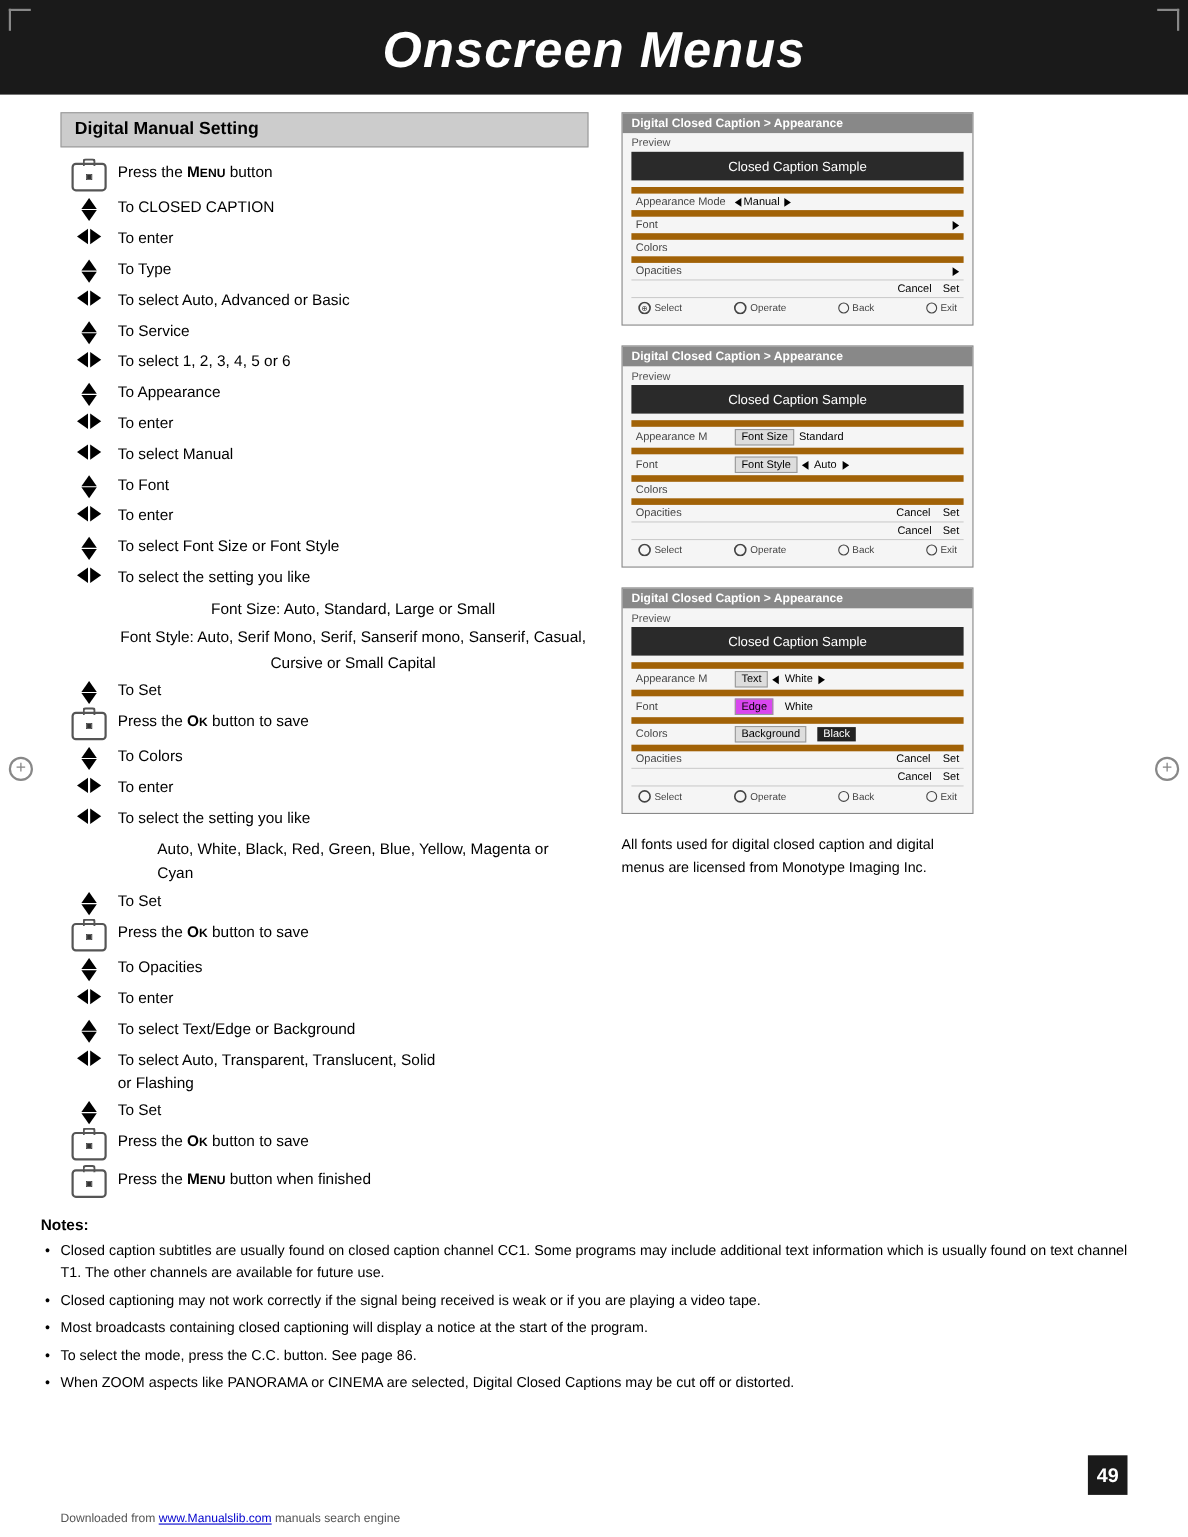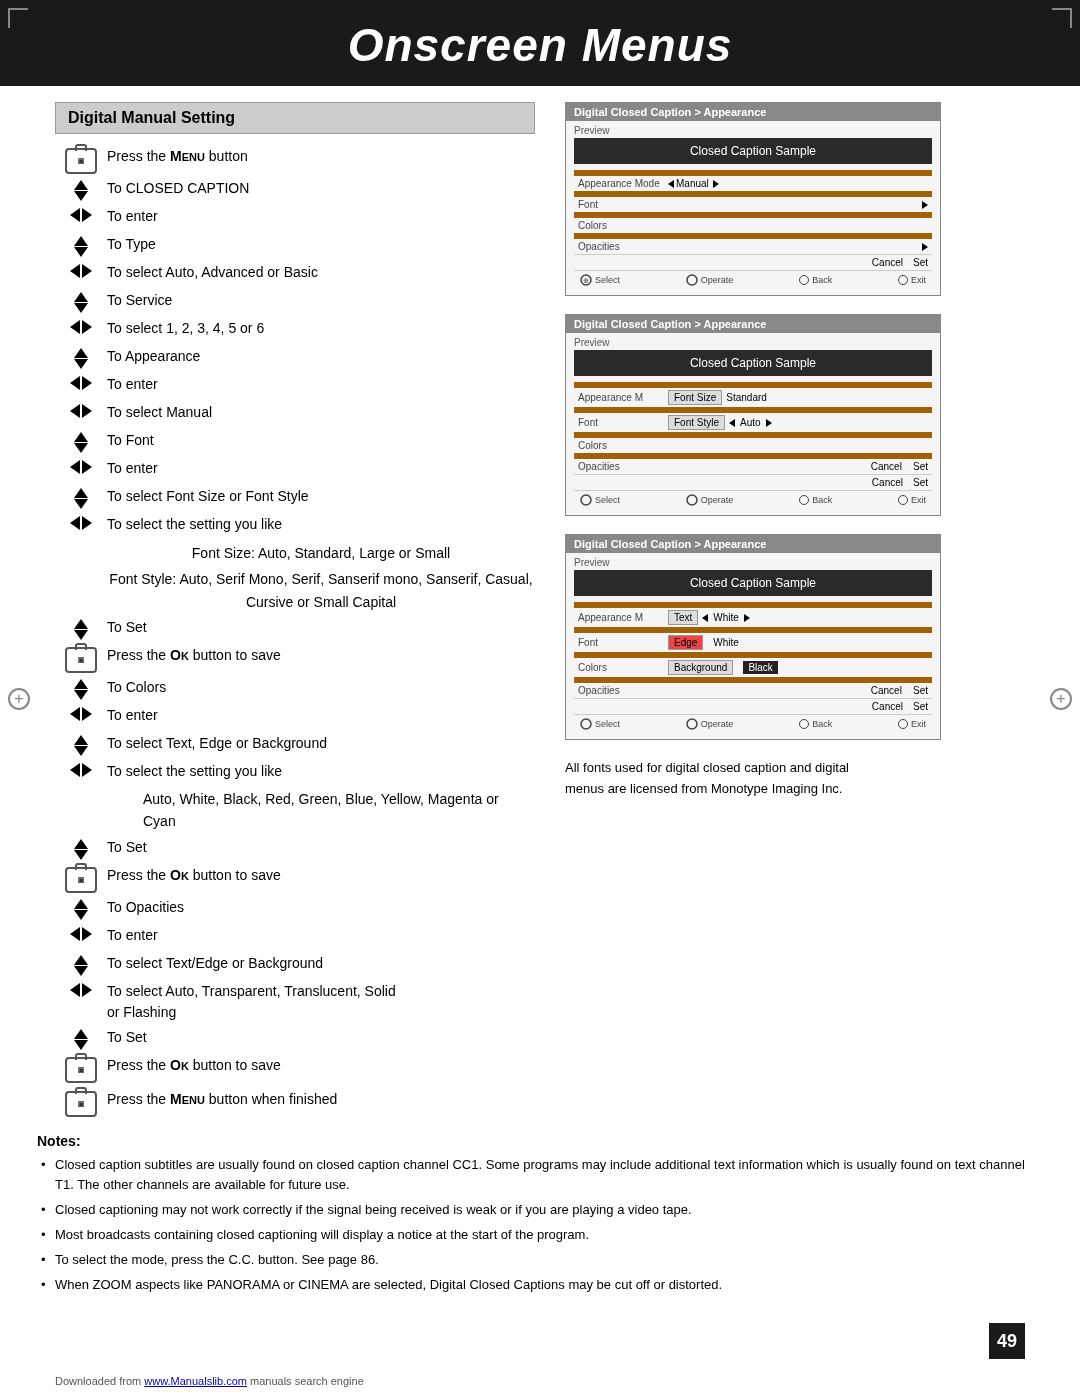--- a/index.html
+++ b/index.html
@@ -149,21 +149,21 @@
       flex: 1;
       padding-top: 16px;
     }
 
     
     .tv-box {
       border: 1px solid #888;
       background: #f5f5f5;
       margin-bottom: 18px;
       font-size: 11px;
-      width: 376px;
+      width: 320px;
     }
     .tv-header {
       background: #888;
       color: #fff;
       padding: 3px 8px;
       font-size: 11px;
       font-weight: bold;
     }
     .tv-body {
       padding: 4px 8px 6px;
@@ -526,29 +526,20 @@
     <div class="instr-row">
       <div class="instr-icon">
         <div class="arrow-lr">
             <div class="tri-left"></div>
             <div class="tri-right"></div>
           </div>
       </div>
       <div class="instr-text">To enter</div>
     </div>
 
-    <div class="instr-row">
-      <div class="instr-icon">
-        <div class="arrow-ud">
-            <div class="tri-up"></div>
-            <div class="tri-down"></div>
-          </div>
-      </div>
-      <div class="instr-text">To select Text, Edge or Background</div>
-    </div>
 
     <div class="instr-row">
       <div class="instr-icon">
         <div class="arrow-lr">
             <div class="tri-left"></div>
             <div class="tri-right"></div>
           </div>
       </div>
       <div class="instr-text">To select the setting you like</div>
     </div>
@@ -766,21 +757,21 @@
         <div class="tv-preview-screen">Closed Caption Sample</div>
         <div class="tv-row">
           <span class="tv-row-label">Appearance M</span>
           <span style="background:#ddd; border:1px solid #999; padding:1px 5px; font-size:10px; margin-right:4px;">Text</span>
           <span class="tv-row-arrow-l"></span>
           <span style="font-size:10px; margin:0 3px;">White</span>
           <span class="tv-row-arrow-r"></span>
         </div>
         <div class="tv-row">
           <span class="tv-row-label">Font</span>
-          <span style="background:#ef4444; border:1px solid #999; padding:1px 5px; font-size:10px; margin-right:10px;">Edge</span>
+          <span style="background:#d946ef; border:1px solid #999; padding:1px 5px; font-size:10px; margin-right:10px;">Edge</span>
           <span style="font-size:10px;">White</span>
         </div>
         <div class="tv-row">
           <span class="tv-row-label">Colors</span>
           <span style="background:#ddd; border:1px solid #999; padding:1px 5px; font-size:10px; margin-right:10px;">Background</span>
           <span style="background:#222; color:#fff; padding:1px 5px; font-size:10px;">Black</span>
         </div>
         <div class="tv-row">
           <span class="tv-row-label">Opacities</span>
           <span style="margin-left:auto; font-size:10px;">Cancel &nbsp;&nbsp; Set</span>

